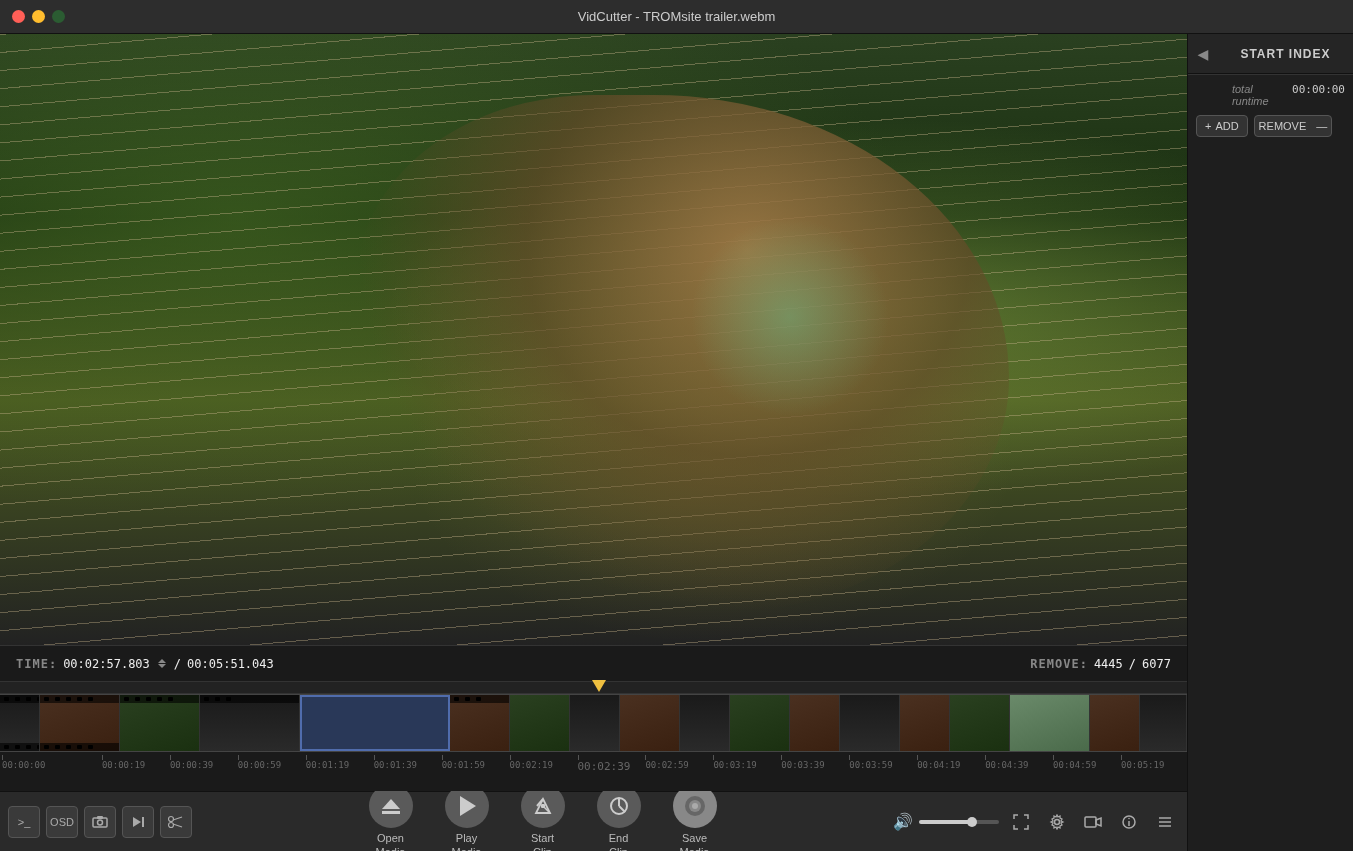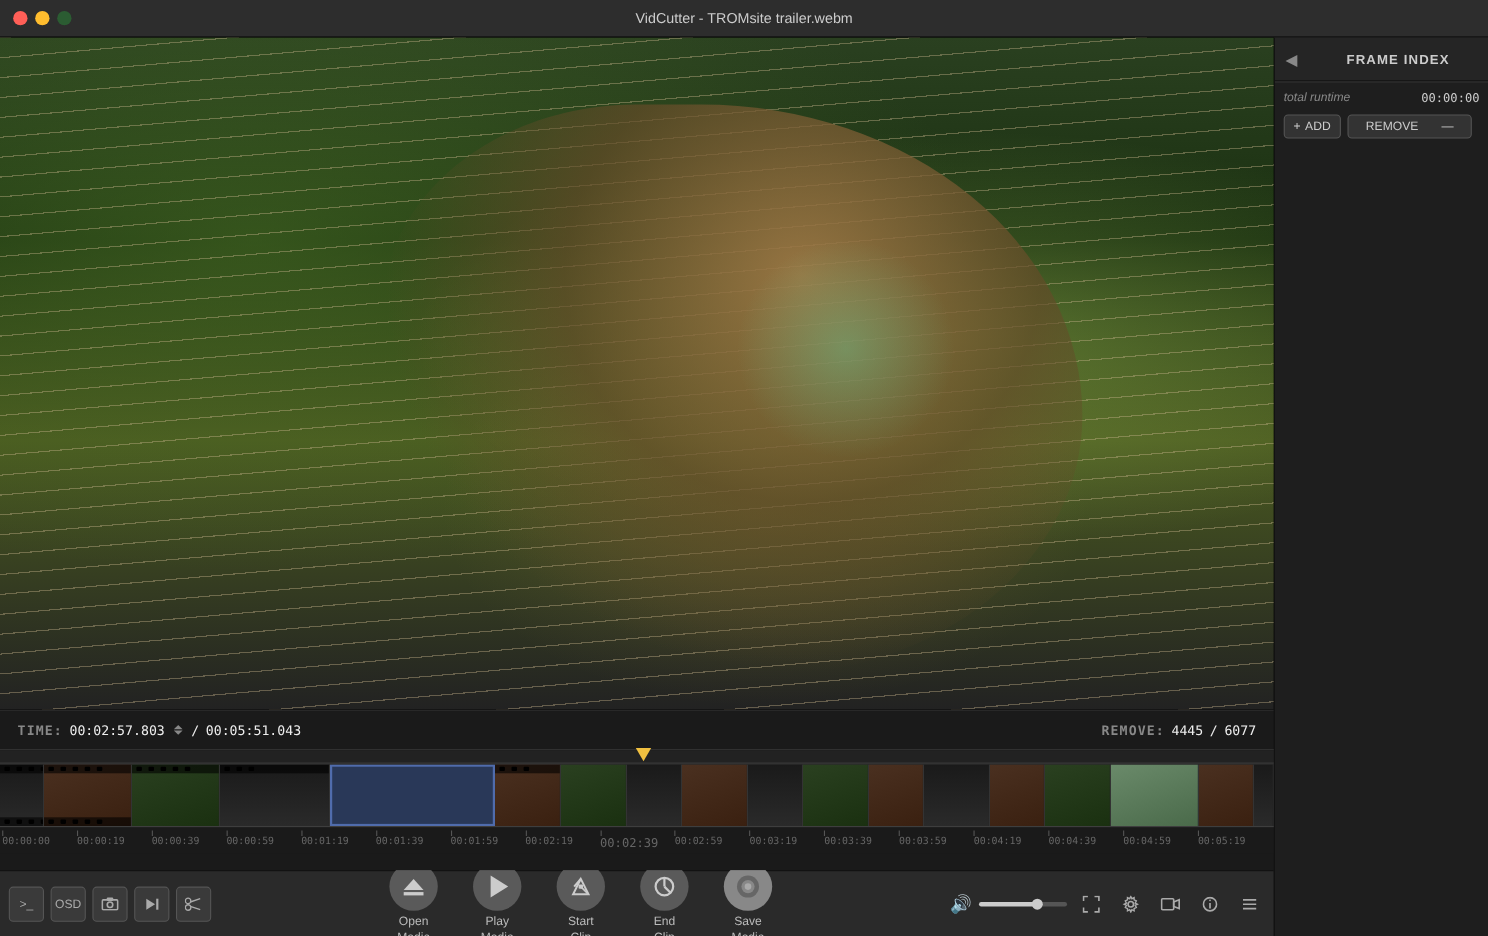--- a/index.html
+++ b/index.html
@@ -452,20 +452,21 @@
     .total-runtime-row {
       display: flex;
       justify-content: space-between;
       margin-bottom: 8px;
     }
 
     .runtime-label {
       font-size: 11px;
       color: #888;
       font-style: italic;
+      margin-left: 36px;
     }
 
     .runtime-value {
       font-size: 11px;
       color: #ccc;
       font-family: monospace;
     }
 
     .clip-actions {
       display: flex;
@@ -481,25 +482,25 @@
       border-radius: 4px;
       padding: 4px 8px;
       cursor: pointer;
       color: #ccc;
       font-size: 11px;
     }
 
     .clip-remove-btn {
       display: flex;
       align-items: center;
-      gap: 21px;
+      gap: 10px;
       background: #333;
       border: 1px solid #555;
       border-radius: 4px;
-      padding: 4px 16px;
+      padding: 4px 4px;
       cursor: pointer;
       color: #ccc;
       font-size: 11px;
     }
 
     .small-icon-btn {
       width: 28px;
       height: 28px;
       display: flex;
       align-items: center;
@@ -670,21 +671,21 @@
         <div class="film-segment seg-face" style="width:50px"></div>
         <div class="film-segment seg-green" style="width:60px"></div>
         <div class="film-segment seg-light" style="width:80px"></div>
         <div class="film-segment seg-face" style="width:50px"></div>
         <div class="film-segment seg-dark" style="flex:1"></div>
       </div>
 
       <div id="timeline-ruler">
         <div class="ruler-ticks" id="ruler-container">
         <div class="ruler-item" style="width: 67.9412px; font-size: 9px; color: rgb(102, 102, 102); font-family: monospace; padding-left: 2px;">00:00:00</div>
-            <div class="ruler-item" style="width: 67.9412px; font-size: 9px; color: rgb(102, 102, 102); font-family: monospace; padding-left: 2px;">00:00:19</div>
+            <div class="ruler-item" style="width: 67.9412px; font-size: 9px; color: rgb(102, 102, 102); font-family: monospace; padding-left: 2px; margin-left: 32px;">00:00:19</div>
             <div class="ruler-item" style="width: 67.9412px; font-size: 9px; color: rgb(102, 102, 102); font-family: monospace; padding-left: 2px;">00:00:39</div>
             <div class="ruler-item" style="width: 67.9412px; font-size: 9px; color: rgb(102, 102, 102); font-family: monospace; padding-left: 2px;">00:00:59</div>
             <div class="ruler-item" style="width: 67.9412px; font-size: 9px; color: rgb(102, 102, 102); font-family: monospace; padding-left: 2px;">00:01:19</div>
             <div class="ruler-item" style="width: 67.9412px; font-size: 9px; color: rgb(102, 102, 102); font-family: monospace; padding-left: 2px;">00:01:39</div>
             <div class="ruler-item" style="width: 67.9412px; font-size: 9px; color: rgb(102, 102, 102); font-family: monospace; padding-left: 2px;">00:01:59</div>
             <div class="ruler-item" style="width: 67.9412px; font-size: 9px; color: rgb(102, 102, 102); font-family: monospace; padding-left: 2px;">00:02:19</div>
             <div class="ruler-item" style="width: 67.9412px; font-size: 11px; color: rgb(102, 102, 102); font-family: monospace; padding-left: 2px;">00:02:39</div>
             <div class="ruler-item" style="width: 67.9412px; font-size: 9px; color: rgb(102, 102, 102); font-family: monospace; padding-left: 2px;">00:02:59</div>
             <div class="ruler-item" style="width: 67.9412px; font-size: 9px; color: rgb(102, 102, 102); font-family: monospace; padding-left: 2px;">00:03:19</div>
             <div class="ruler-item" style="width: 67.9412px; font-size: 9px; color: rgb(102, 102, 102); font-family: monospace; padding-left: 2px;">00:03:39</div>
@@ -828,21 +829,21 @@
     </div>
 
   </div>
 
   <div id="sidebar">
 
     <div id="clip-index-header">
       <div class="clip-index-back">
         <span>◀</span>
       </div>
-      <div class="clip-index-title">FRAME INDEX</div>
+      <div class="clip-index-title">START INDEX</div>
     </div>
 
 
     <div id="clip-footer">
       <div class="total-runtime-row">
         <span class="runtime-label">total runtime</span>
         <span class="runtime-value">00:00:00</span>
       </div>
       <div class="clip-actions">
         <div class="clip-add-btn">

